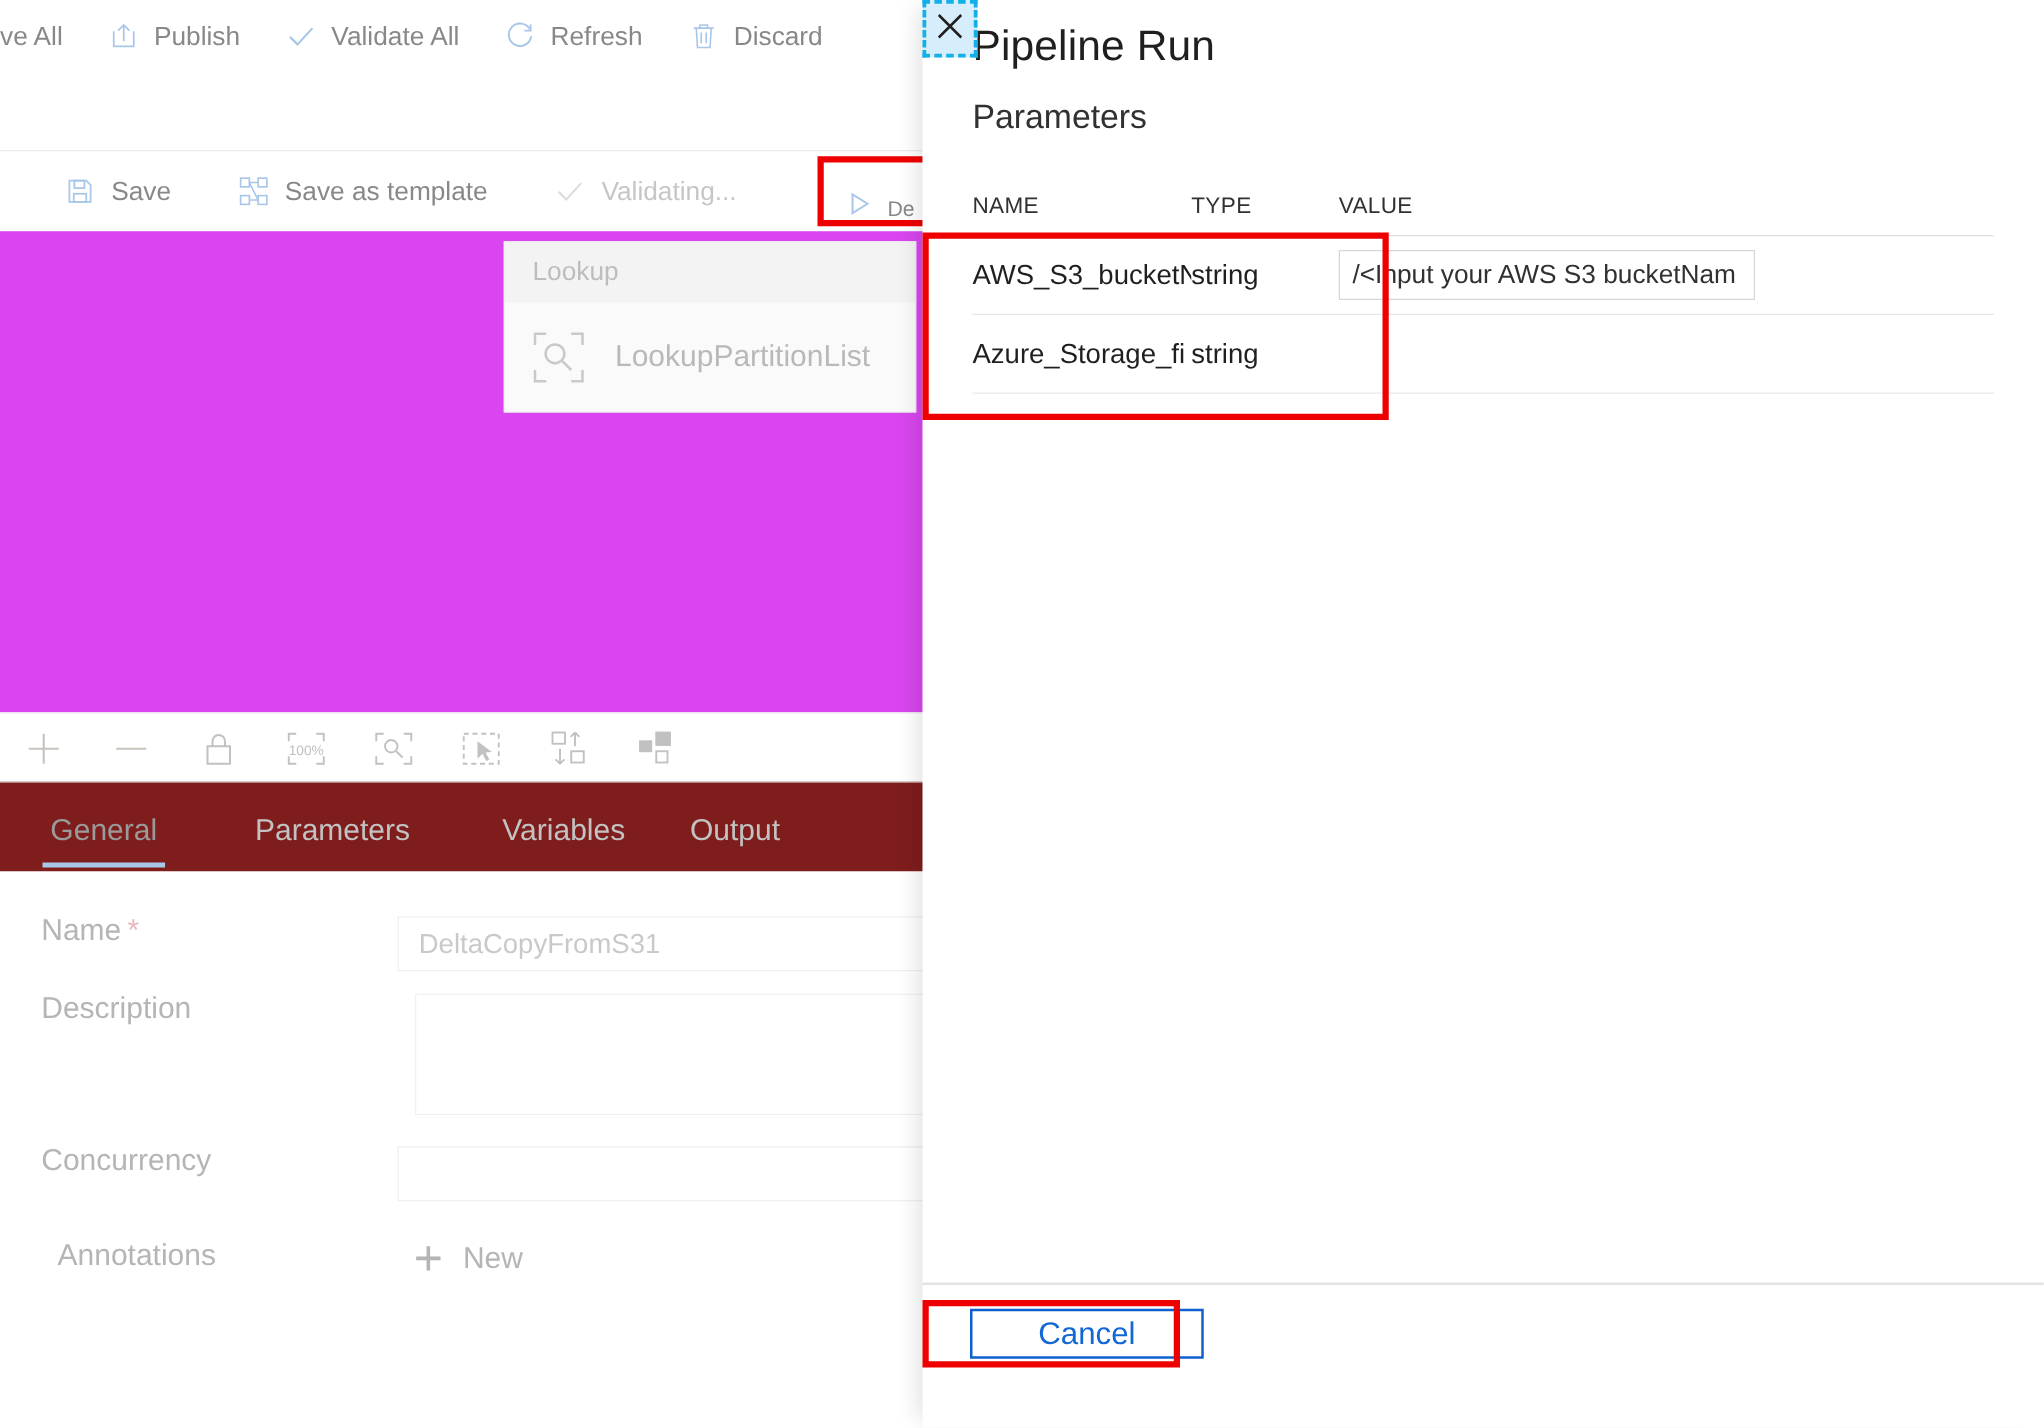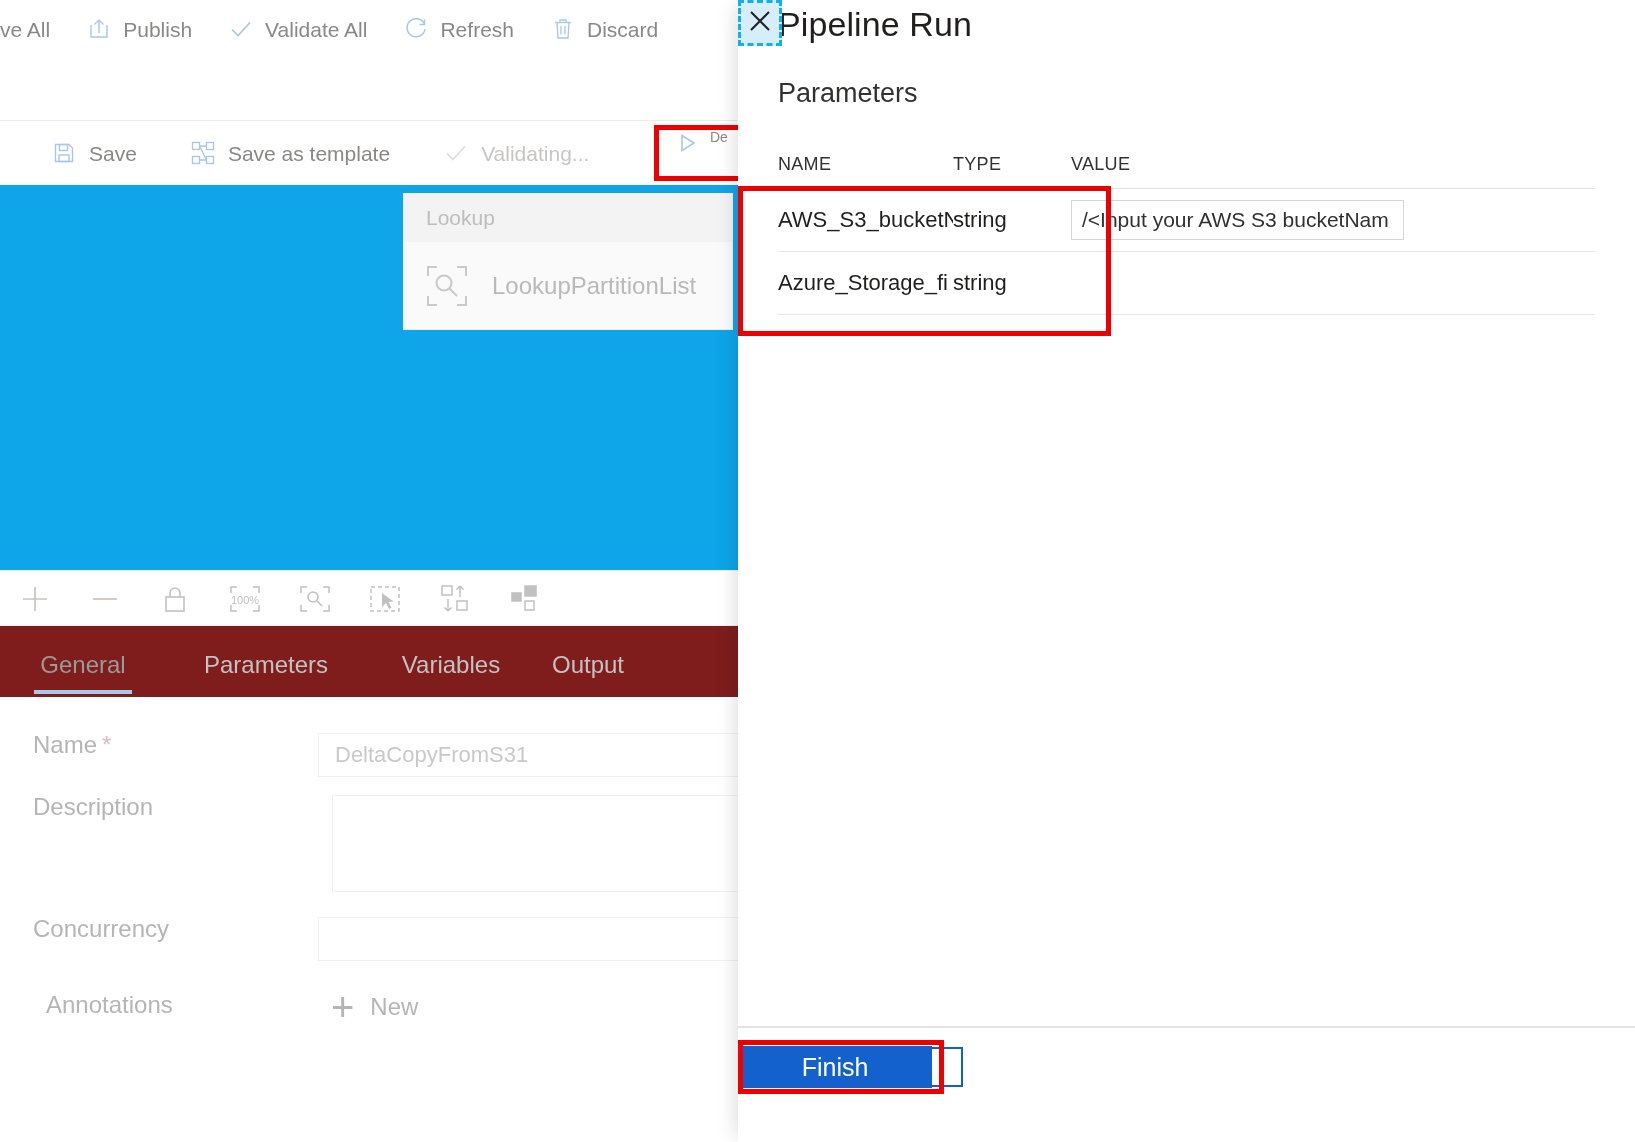--- a/index.html
+++ b/index.html
@@ -100,38 +100,38 @@
     box-sizing: border-box;
     z-index: 5;
     pointer-events: none;
   }
   #debug-btn {
     position: absolute;
     left: 659px;
     top: 130px;
     height: 46px;
     display: flex;
-    align-items: flex-start;
+    align-items: flex-end;
     padding-left: 15px;
     color: #8a8886;
-    font-size: 14px;
+    font-size: 17px;
     background: #fff;
     z-index: 4;
     white-space: nowrap;
     overflow: hidden;
     width: 95px;
   }
 
   
   #pipeline-canvas {
     position: absolute;
     left: 0; top: 185px;
     width: 760px;
     height: 385px;
-    background: #0ea5e9;
+    background: #d946ef;
   }
   #lookup-activity {
     position: absolute;
     left: 403px;
     top: 8px;
     width: 330px;
     height: 137px;
     background: #fafafa;
     border: 1px solid #f0f0f0;
     box-sizing: border-box;
@@ -275,21 +275,21 @@
     top: 0;
     width: 897px;
     height: 1142px;
     background: #ffffff;
     box-shadow: -9px 0 18px -6px rgba(0,0,0,0.13);
     z-index: 20;
   }
   #panel-title {
     position: absolute;
     left: 40px;
-    top: 5px;
+    top: 18px;
     font-size: 34px;
     color: #201f1e;
     font-weight: 400;
     letter-spacing: 0.1px;
   }
   #close-button {
     position: absolute;
     left: 1535px - 738px;
     top: 0px;
     width: 44px;
@@ -701,15 +701,14 @@
       <div class="cell-type">string</div>
     </div>
   </div>
 
   <div id="values-highlight"></div>
 
   <div id="panel-footer-divider"></div>
 
   <div id="cancel-button">Cancel</div>
 
-  <div id="finish-button">Finish</div>
   <div id="finish-highlight"></div>
 </div>
 
 </body></html>

